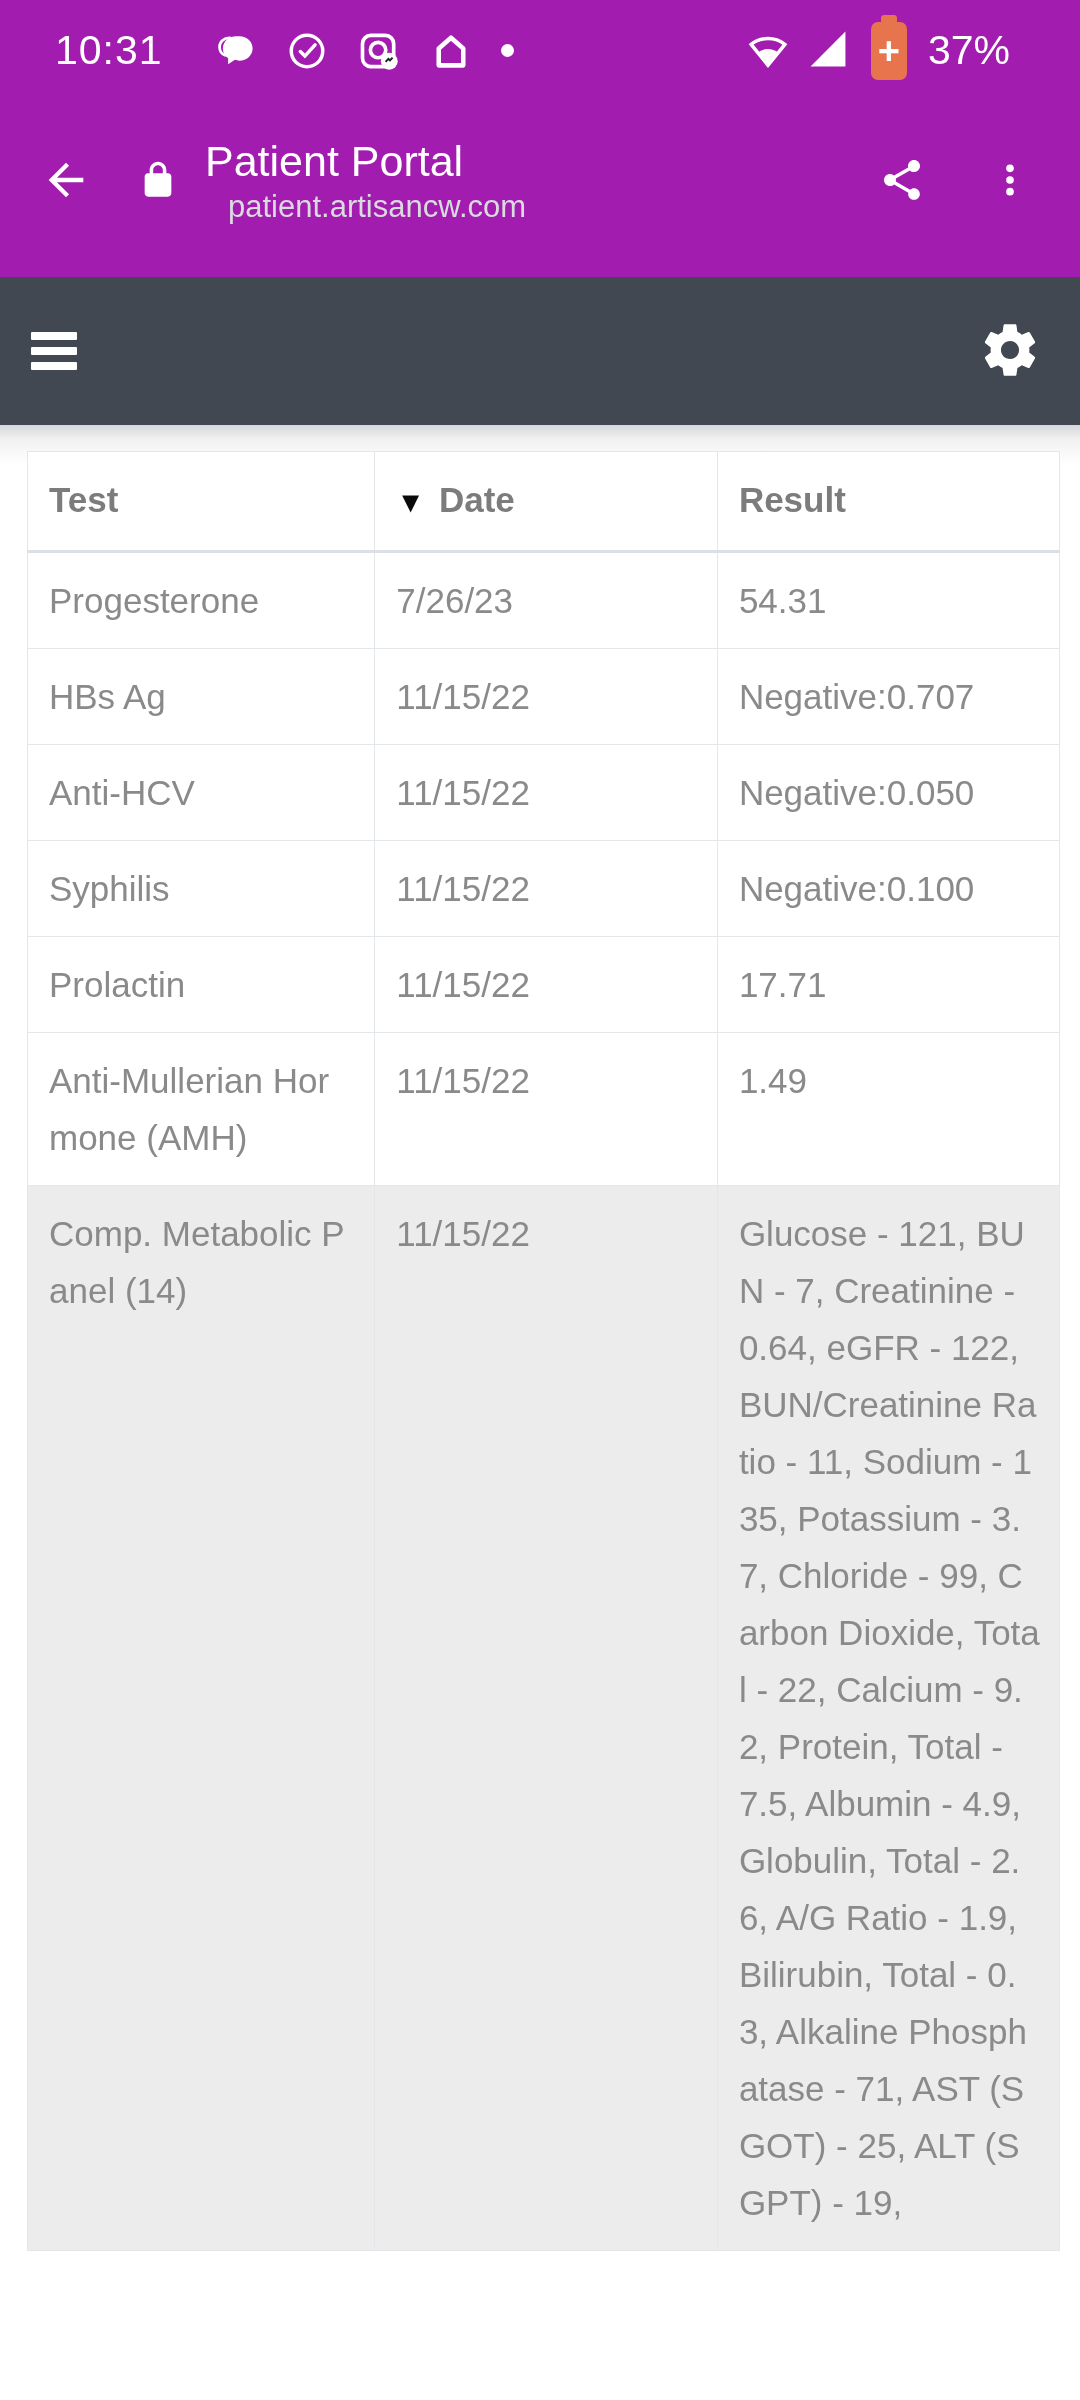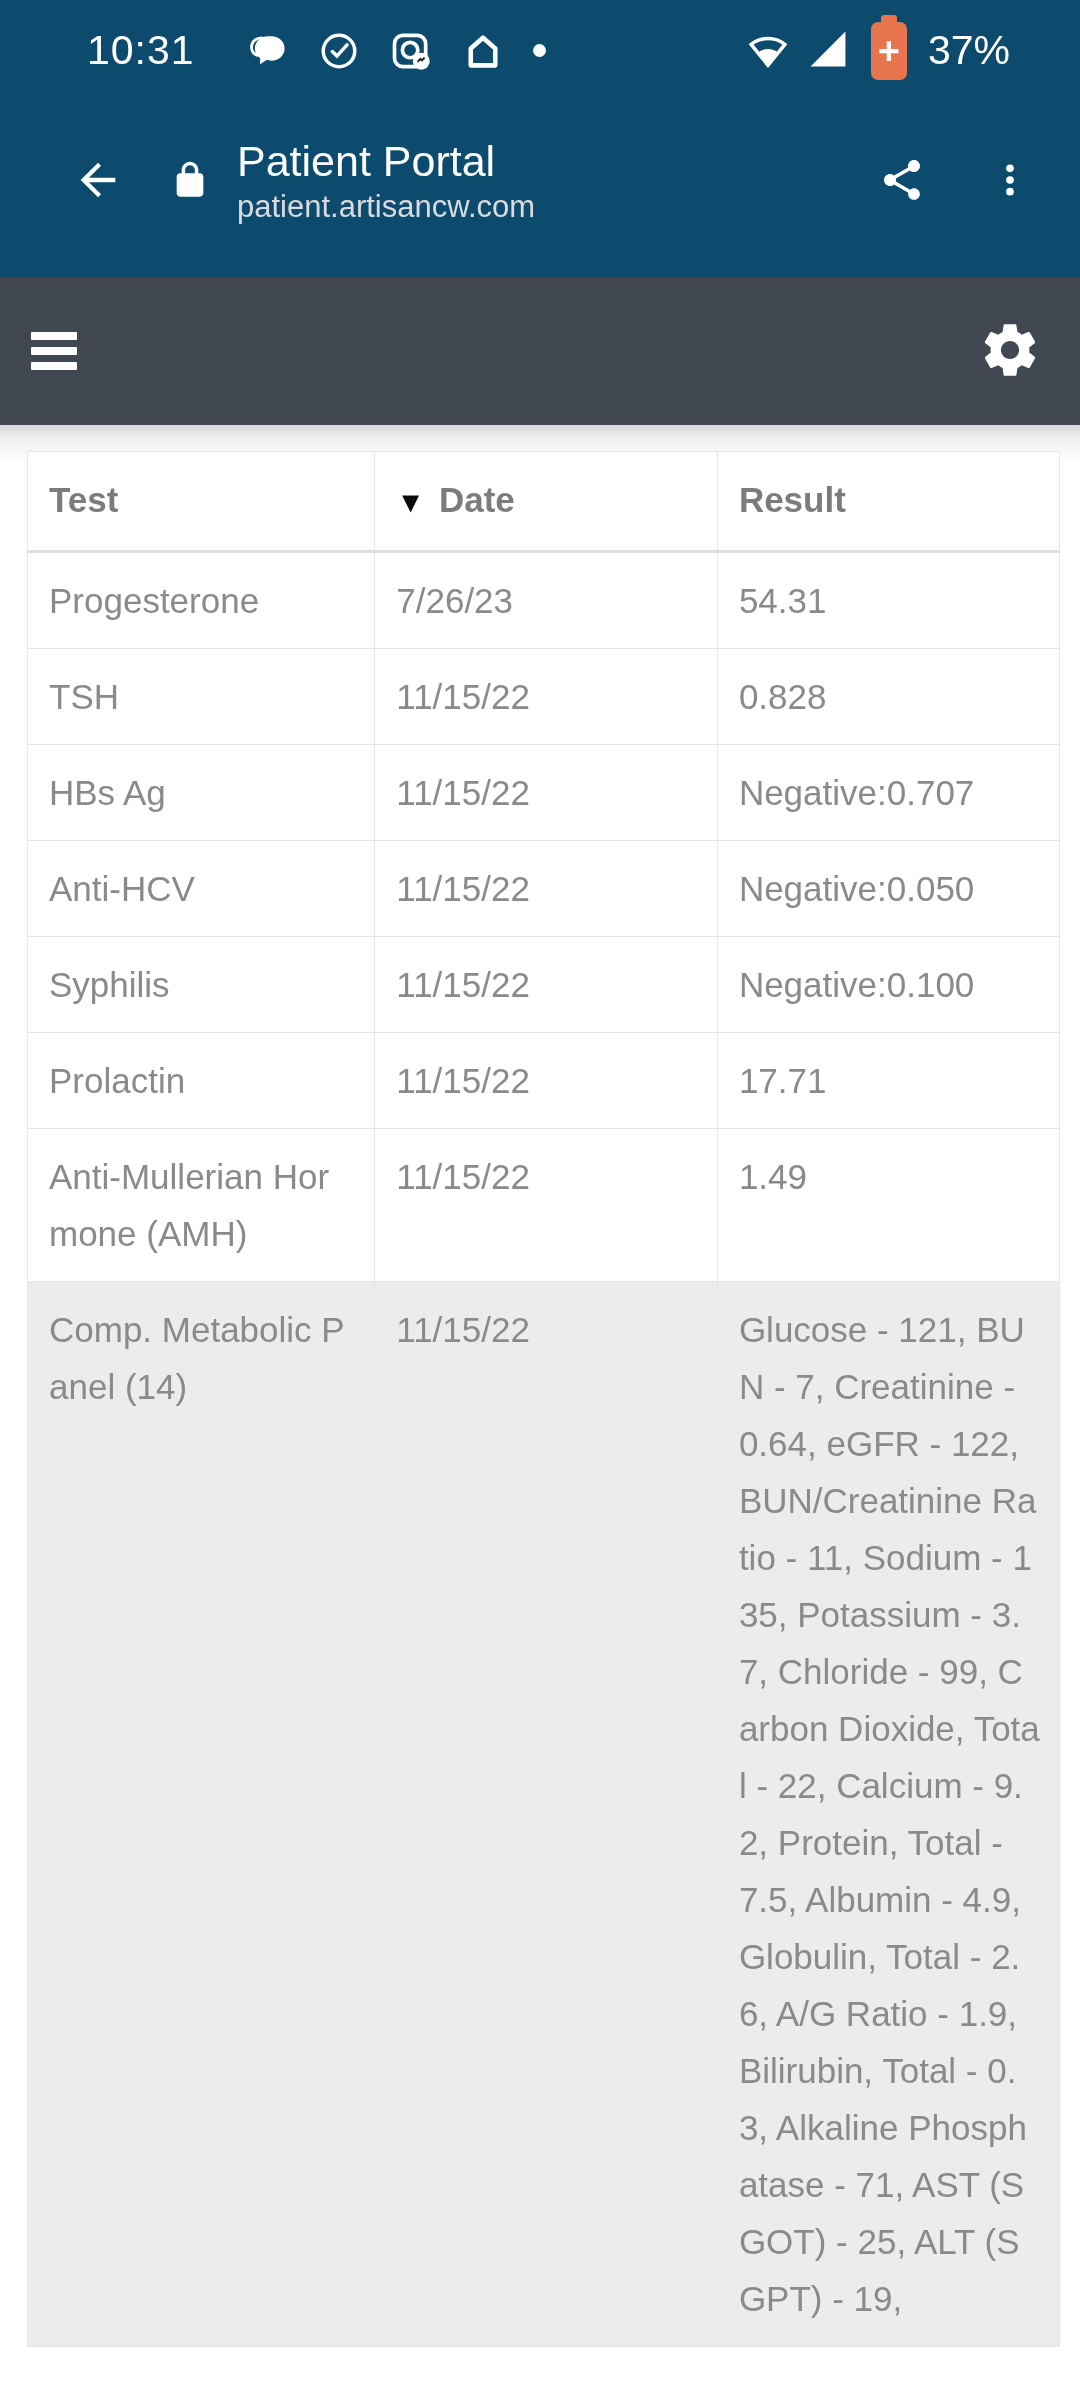--- a/index.html
+++ b/index.html
@@ -1,41 +1,41 @@
 <!DOCTYPE html>
 <html><head>
 <meta charset="utf-8">
 <style>
   * { margin:0; padding:0; box-sizing:border-box; }
   html,body { width:1080px; height:2400px; overflow:hidden; background:#fff;
     font-family:"Liberation Sans","DejaVu Sans",sans-serif; }
 
   
-  .chrome { background:#0c4a6e; color:#fff;padding-left:32px; }
+  .chrome { background:#a21caf; color:#fff; }
   .status-bar { height:95px; display:flex; align-items:center; padding:6px 70px 0 55px; }
   .time { font-size:41px; letter-spacing:1px; }
   .notif-icons { display:flex; align-items:center; gap:29px; margin-left:52px; }
   .notif-icons svg { display:block; }
   .dot-notif { width:13px; height:13px; border-radius:50%; background:#fff; }
   .sb-spacer { flex:1; }
   .sys-icons { display:flex; align-items:center; gap:15px; }
   .battery { position:relative; width:36px; height:58px; background:#e8744e; border-radius:7px; margin:0 6px; }
   .battery::before { content:""; position:absolute; top:-7px; left:50%; transform:translateX(-50%);
     width:16px; height:9px; background:#e8744e; border-radius:3px 3px 0 0; }
   .battery-plus { position:absolute; inset:0; display:flex; align-items:center; justify-content:center;
     color:#fff; font-size:38px; font-weight:bold; line-height:1; }
   .batt-pct { font-size:41px; }
 
   .browser-header { height:182px; display:flex; align-items:center; padding:0 40px 10px 30px; }
   .icon-btn { display:flex; align-items:center; justify-content:center; border:none; background:none; cursor:pointer; }
   .back-btn { width:72px; height:72px; }
   .site-ident { display:flex; align-items:center; margin-left:36px; min-width:0; }
   .titles { margin-left:27px; }
   .page-title { font-size:43px; color:#fff; font-weight:400; line-height:1.22; }
-  .page-url { font-size:31px; color:#d9dbdf; line-height:1.3; }
+  .page-url { font-size:31px; color:#d9dbdf; line-height:1.3;margin-left:23px; }
   .hdr-spacer { flex:1; }
   .share-btn { width:72px; height:72px; margin-right:42px; }
   .menu-btn { width:60px; height:72px; }
 
   
   .site-toolbar { height:148px; background:#414851; display:flex; align-items:center; padding:0 38px 0 31px; }
   .hamburger { width:46px; display:flex; flex-direction:column; gap:7px; background:none; border:none; cursor:pointer; }
   .hamburger span { display:block; height:8px; background:#fefefe; border-radius:1px; }
   .gear-btn { margin-left:auto; width:64px; height:64px; }
 
@@ -181,25 +181,20 @@
         <th>Result</th>
       </tr>
     </thead>
     <tbody>
       <tr>
         <td>Progesterone</td>
         <td>7/26/23</td>
         <td>54.31</td>
       </tr>
       <tr>
-        <td>TSH</td>
-        <td>11/15/22</td>
-        <td>0.828</td>
-      </tr>
-      <tr>
         <td>HBs Ag</td>
         <td>11/15/22</td>
         <td>Negative:0.707</td>
       </tr>
       <tr>
         <td>Anti-HCV</td>
         <td>11/15/22</td>
         <td>Negative:0.050</td>
       </tr>
       <tr>

